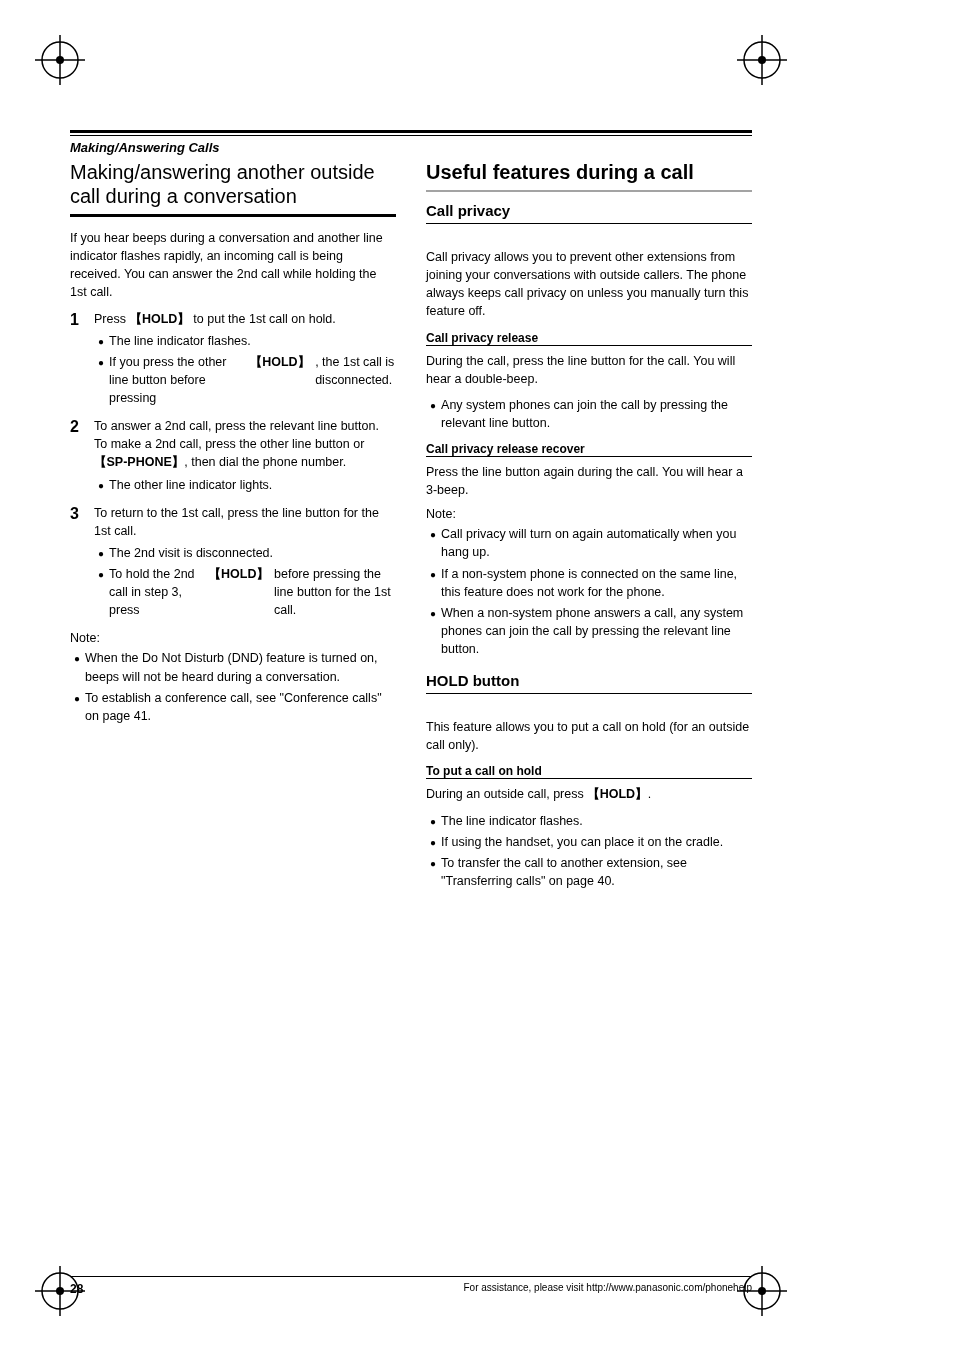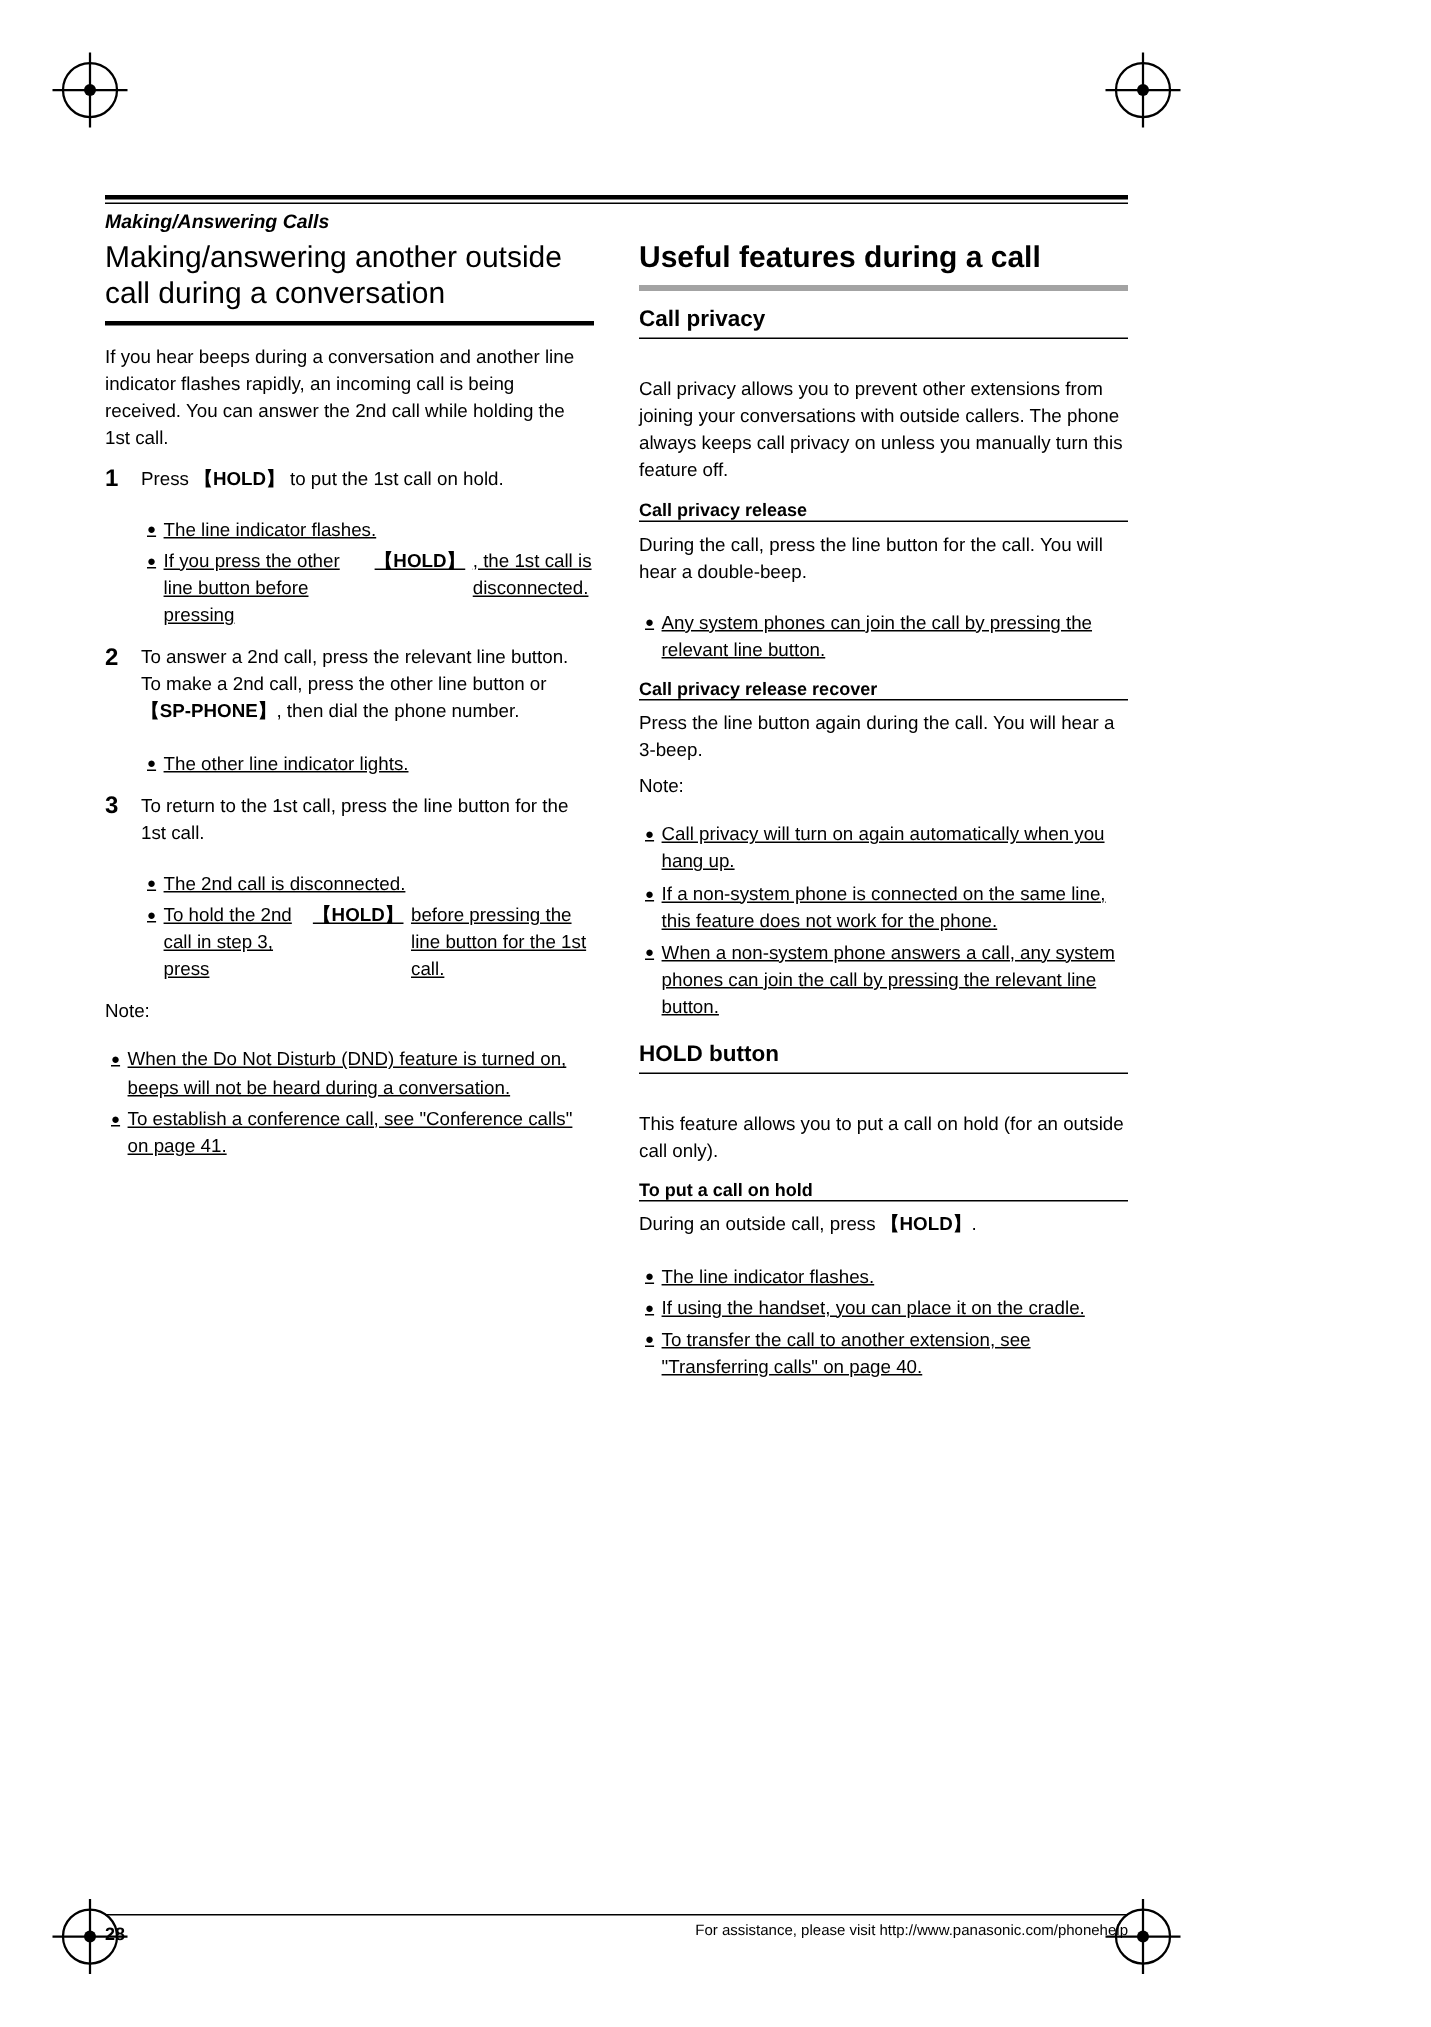--- a/index.html
+++ b/index.html
@@ -94,21 +94,21 @@
       margin-bottom: 12px;
       border-bottom: 3px solid #000;
       padding-bottom: 6px;
     }
 
     .section-title-right {
       font-size: 20px;
       font-weight: bold;
       line-height: 1.2;
       margin-bottom: 10px;
-      border-bottom: 4px solid #a3a3a3;
+      border-bottom: 2px solid #a3a3a3;
       padding-bottom: 6px;
     }
 
     
     .subsection-title {
       font-size: 15px;
       font-weight: bold;
       margin-bottom: 24px;
       margin-top: 10px;
       border-bottom: 1px solid #000;
@@ -149,22 +149,21 @@
     .step-content {
       flex: 1;
       font-size: 12.5px;
       line-height: 1.45;
     }
 
     
     .bullet-list {
       list-style: none;
       padding: 0;
-      margin: 16px 0 4px 4px;
-      text-decoration: underline;
+      margin: 4px 0 4px 4px;
     }
 
     .bullet-list li {
       display: flex;
       align-items: flex-start;
       gap: 5px;
       font-size: 12.5px;
       line-height: 1.45;
       margin-bottom: 3px;
     }
@@ -287,21 +286,21 @@
             <li>The other line indicator lights.</li>
           </ul>
         </div>
       </div>
 
       <div class="step">
         <div class="step-num">3</div>
         <div class="step-content">
           To return to the 1st call, press the line button for the 1st call.
           <ul class="bullet-list">
-            <li>The 2nd call is disconnected.</li>
+            <li>The 2nd visit is disconnected.</li>
             <li>To hold the 2nd call in step 3, press <span class="bold">【HOLD】</span> before pressing the line button for the 1st call.</li>
           </ul>
         </div>
       </div>
 
       <div class="note-section">
         <div class="note-label">Note:</div>
         <ul class="bullet-list">
           <li>When the Do Not Disturb (DND) feature is turned on, beeps will not be heard during a conversation.</li>
           <li>To establish a conference call, see "Conference calls" on page 41.</li>

